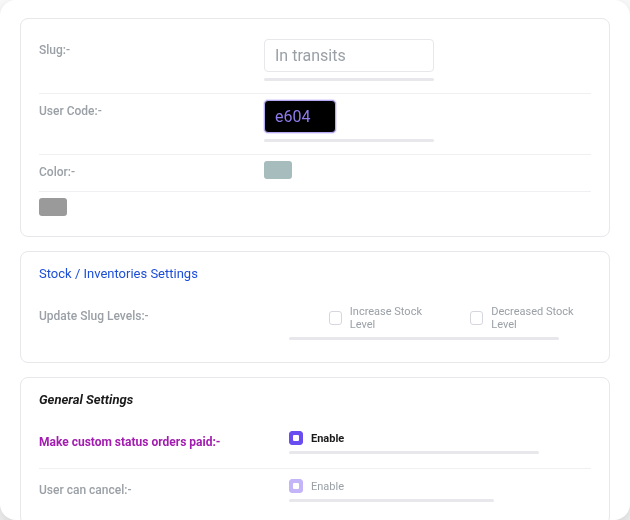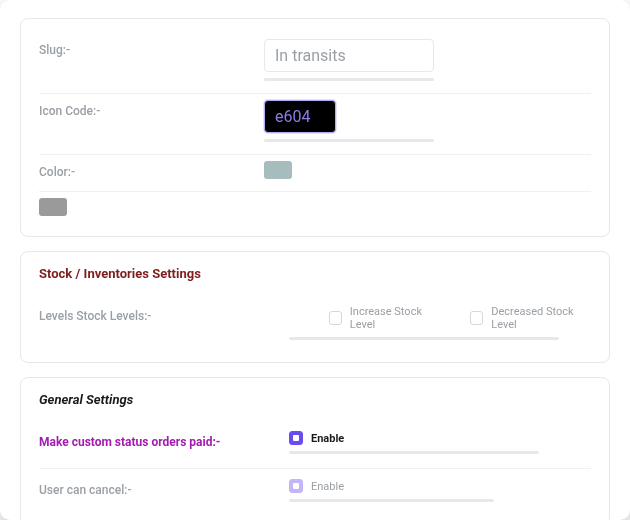--- a/index.html
+++ b/index.html
@@ -5,36 +5,36 @@
   * { box-sizing: border-box; margin: 0; padding: 0; }
   html, body { width: 630px; height: 520px; }
   body {
     font-family: -apple-system, BlinkMacSystemFont, "Segoe UI", Roboto, Arial, sans-serif;
     background: #fff;
   }
   .frame {
     width: 630px;
     height: 520px;
     background: #fff;
-    border-radius: 10px;
+    border-radius: 16px;
     box-shadow: 0 10px 30px rgba(0,0,0,0.25);
     padding: 18px 20px;
     position: relative;
   }
   .card {
     border: 1px solid #e7e7ec;
     border-radius: 8px;
     background: #fff;
     margin-bottom: 14px;
     padding: 14px 18px 8px 18px;
   }
   .section-title {
     font-size: 13px;
-    font-weight: 700;
-    color: #7f1d1d;
+    font-weight: 400;
+    color: #1d4ed8;
     margin-bottom: 14px;
   }
   .section-title.dark { color: #1a1a1a; font-weight: 700; font-style: italic; }
   .row {
     display: flex;
     align-items: flex-start;
     padding: 10px 0 14px 0;
     border-bottom: 1px solid #f0f0f3;
   }
   .row:last-child { border-bottom: none; }
@@ -113,21 +113,21 @@
 
     <div class="row tight">
       <div class="label-col">Slug:-</div>
       <div class="field-col">
         <input class="text-input" value="In transits" style="">
         <div class="underline"></div>
       </div>
     </div>
 
     <div class="row tight">
-      <div class="label-col">Icon Code:-</div>
+      <div class="label-col">User Code:-</div>
       <div class="field-col">
         <input class="text-input focused" style="width: 72px;" value="e604">
         <div class="underline"></div>
       </div>
     </div>
 
     <div class="row tight">
       <div class="label-col">Color:-</div>
       <div class="field-col swatch-wrap">
         <span class="color-swatch" style="background:#a6bcbd"></span>
@@ -139,21 +139,21 @@
         <span class="color-swatch" style="background:#9a9a9a"></span>
       </div>
     </div>
 
   </div>
 
   <div class="card">
     <div class="section-title">Stock / Inventories Settings</div>
 
     <div class="row" style="border-bottom:none">
-      <div class="label-col" style="flex-basis:250px">Levels Stock Levels:-</div>
+      <div class="label-col" style="flex-basis:250px">Update Slug Levels:-</div>
       <div class="field-col">
         <div class="cb-group">
           <label class="cb">
             <span class="box"></span>
             <span class="cb-label">Increase Stock Level</span>
           </label>
           <label class="cb">
             <span class="box"></span>
             <span class="cb-label">Decreased Stock Level</span>
           </label>

